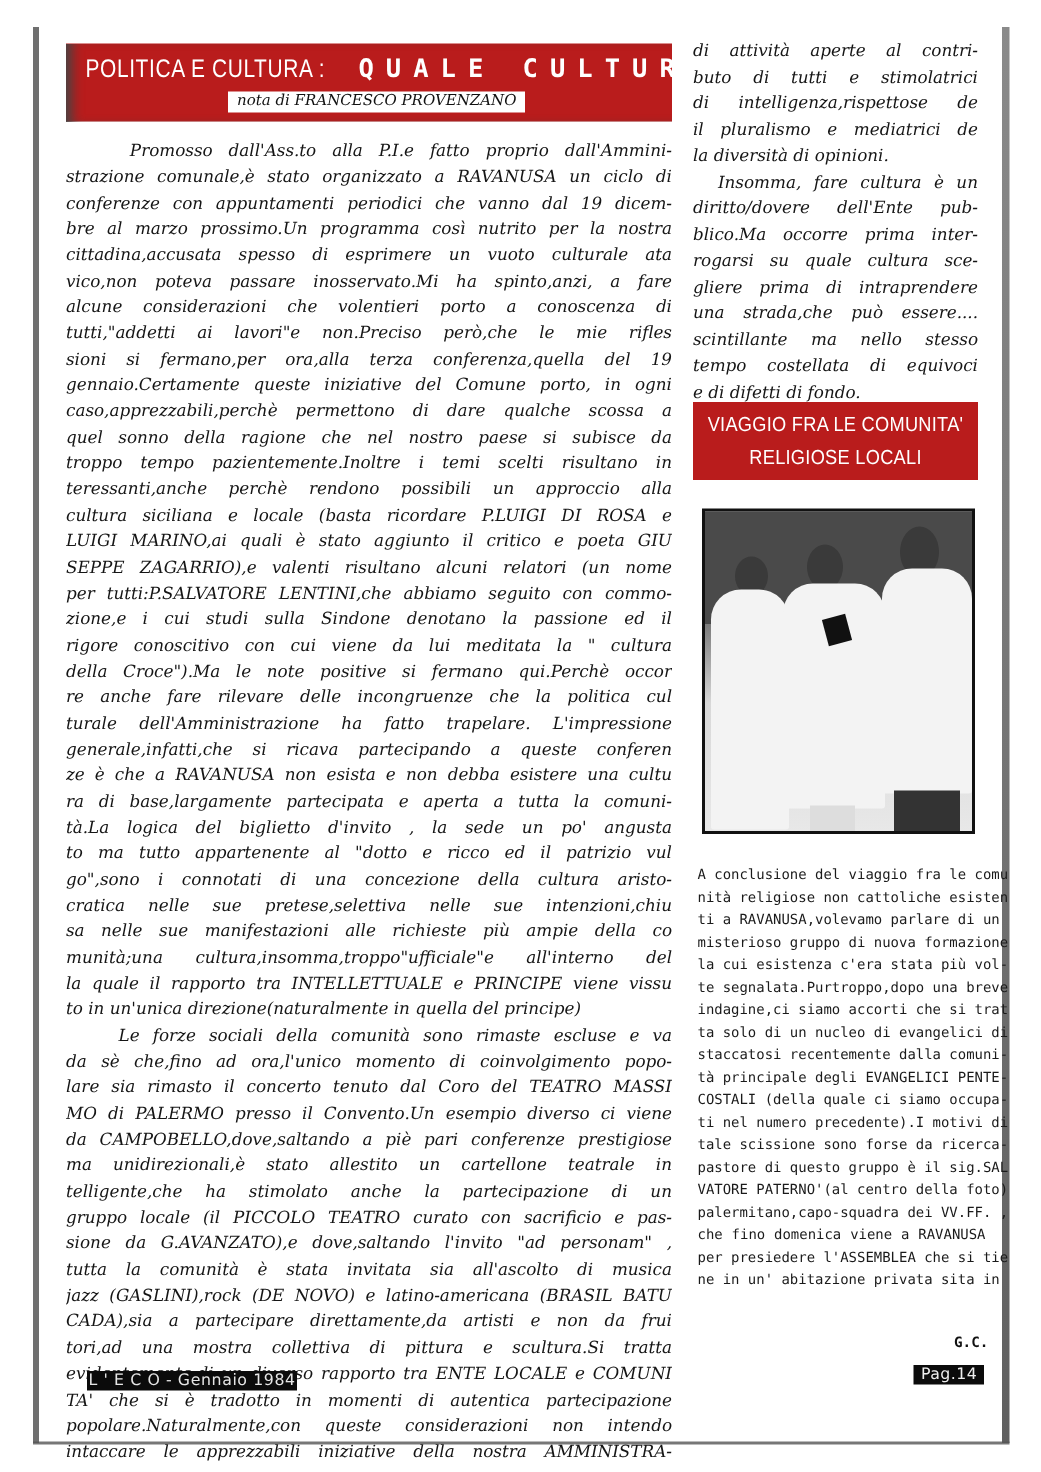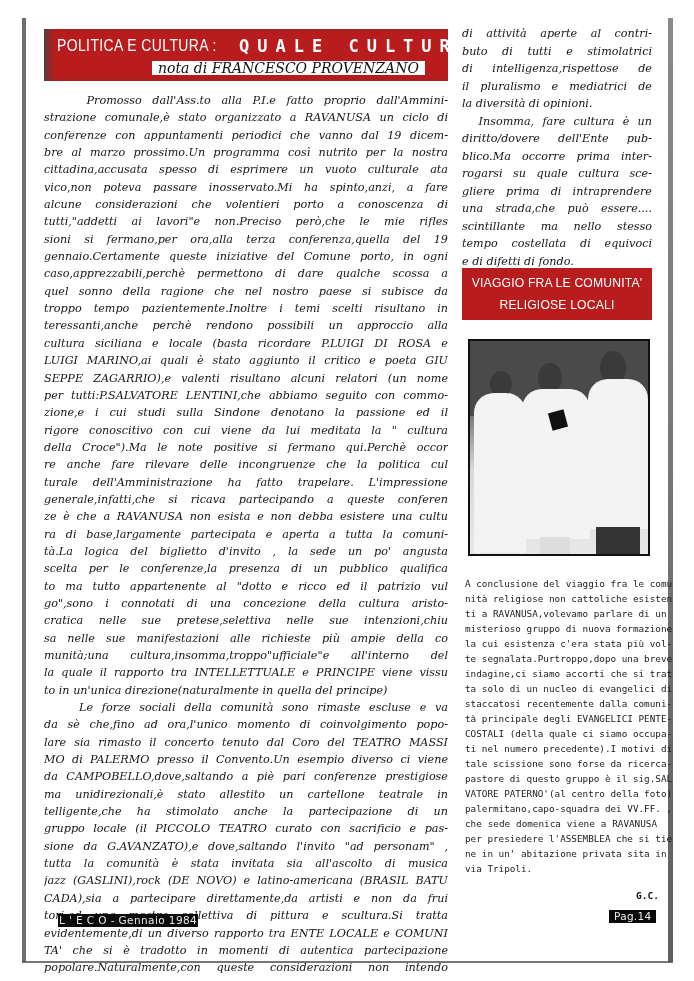--- a/index.html
+++ b/index.html
@@ -18,21 +18,21 @@
     box-shadow: inset 8px 0 8px -4px #444;
   }
   .headline {
     position: absolute; left: 13px; top: 7px; color: #fff; white-space: nowrap;
     font-family: "Liberation Sans Narrow", "Liberation Sans", sans-serif; font-size: 17px; letter-spacing: 0.5px;
   }
   .headline .hl-thin { font-weight: normal; transform: scaleX(.82); display: inline-block; transform-origin: left; }
   .headline .hl-bold { font-family: "DejaVu Sans Mono", monospace; font-weight: bold; font-size: 17px; letter-spacing: 8px; position: absolute; left: 182px; top: 0; }
   .byline {
     position: absolute; left: 108px; top: 32px; background: #fff; color: #111;
-    font-family: "DejaVu Serif", serif; font-style: italic; font-size: 14px; padding: 0 6px; height: 14px; line-height: 14px; white-space: nowrap;
+    font-family: "DejaVu Serif", serif; font-style: italic; font-size: 10px; padding: 0 6px; height: 14px; line-height: 14px; white-space: nowrap;
   }
   .article-body {
     margin-top: 11px; font-family: "DejaVu Serif", serif; font-style: italic;
     font-size: 11.2px; line-height: 17.35px; color: #151515; text-align: justify;
   }
   .article-body .line { white-space: nowrap; text-align-last: justify; display: block; width: 404px; overflow: hidden; }
   .article-body .line.last { text-align-last: left; }
   .footer-left {
     position: absolute; left: 58px; top: 914px; background: #0b0b0b; color: #e6e6e6;
     font-family: "DejaVu Sans", sans-serif; font-size: 10.5px; height: 13px; line-height: 13px; padding: 0 1px; letter-spacing: 0.4px; white-space: nowrap;
@@ -106,21 +106,20 @@
       <span class="line">per tutti:P.SALVATORE LENTINI,che abbiamo seguito con  commo-</span>
       <span class="line">zione,e i cui studi sulla Sindone denotano la passione  ed il</span>
       <span class="line">rigore conoscitivo con cui viene da lui meditata la " cultura</span>
       <span class="line">della Croce").Ma le note positive si fermano qui.Perchè occor</span>
       <span class="line">re anche fare rilevare delle incongruenze che la politica cul</span>
       <span class="line">turale dell'Amministrazione ha fatto trapelare. L'impressione</span>
       <span class="line">generale,infatti,che si ricava partecipando a queste conferen</span>
       <span class="line">ze è che a RAVANUSA non esista e non debba esistere una cultu</span>
       <span class="line">ra di base,largamente partecipata e aperta a tutta la comuni-</span>
       <span class="line">tà.La logica del biglietto d'invito , la sede  un po' angusta</span>
-      <span class="line">scelta per le conferenze,la presenza di un pubblico qualifica</span>
       <span class="line">to ma tutto appartenente al "dotto e ricco ed il patrizio vul</span>
       <span class="line">go",sono i connotati di una concezione della cultura  aristo-</span>
       <span class="line">cratica nelle sue pretese,selettiva nelle sue intenzioni,chiu</span>
       <span class="line">sa nelle sue manifestazioni alle richieste più ampie della co</span>
       <span class="line">munità;una cultura,insomma,troppo"ufficiale"e all'interno del</span>
       <span class="line">la quale il rapporto tra INTELLETTUALE e PRINCIPE viene vissu</span>
       <span class="line last">to in un'unica direzione(naturalmente in quella del principe)</span>
       <span class="line">&nbsp;&nbsp;&nbsp;&nbsp;Le forze sociali della comunità sono rimaste escluse  e va</span>
       <span class="line">da sè che,fino ad ora,l'unico momento di coinvolgimento popo-</span>
       <span class="line">lare sia rimasto il concerto tenuto dal Coro del TEATRO MASSI</span>
@@ -190,20 +189,19 @@
     <span class="line">indagine,ci siamo accorti che si trat</span>
     <span class="line">ta solo di un nucleo di evangelici di</span>
     <span class="line">staccatosi recentemente dalla comuni-</span>
     <span class="line">tà principale degli EVANGELICI PENTE-</span>
     <span class="line">COSTALI (della quale ci siamo occupa-</span>
     <span class="line">ti nel numero precedente).I motivi di</span>
     <span class="line">tale scissione sono forse da ricerca-</span>
     <span class="line">pastore di questo gruppo è il sig.SAL</span>
     <span class="line">VATORE PATERNO'(al centro della foto)</span>
     <span class="line">palermitano,capo-squadra dei VV.FF. ,</span>
-    <span class="line">che  sede  domenica viene  a RAVANUSA</span>
+    <span class="line">che  fino  domenica viene  a RAVANUSA</span>
     <span class="line">per presiedere l'ASSEMBLEA che si tie</span>
     <span class="line">ne in un' abitazione privata  sita in</span>
-    <span class="line last">via Tripoli.</span>
   </div>
 
 <div class="signature">G.C.</div>
 <div class="page-num">Pag.14</div>
 
 </body></html>

